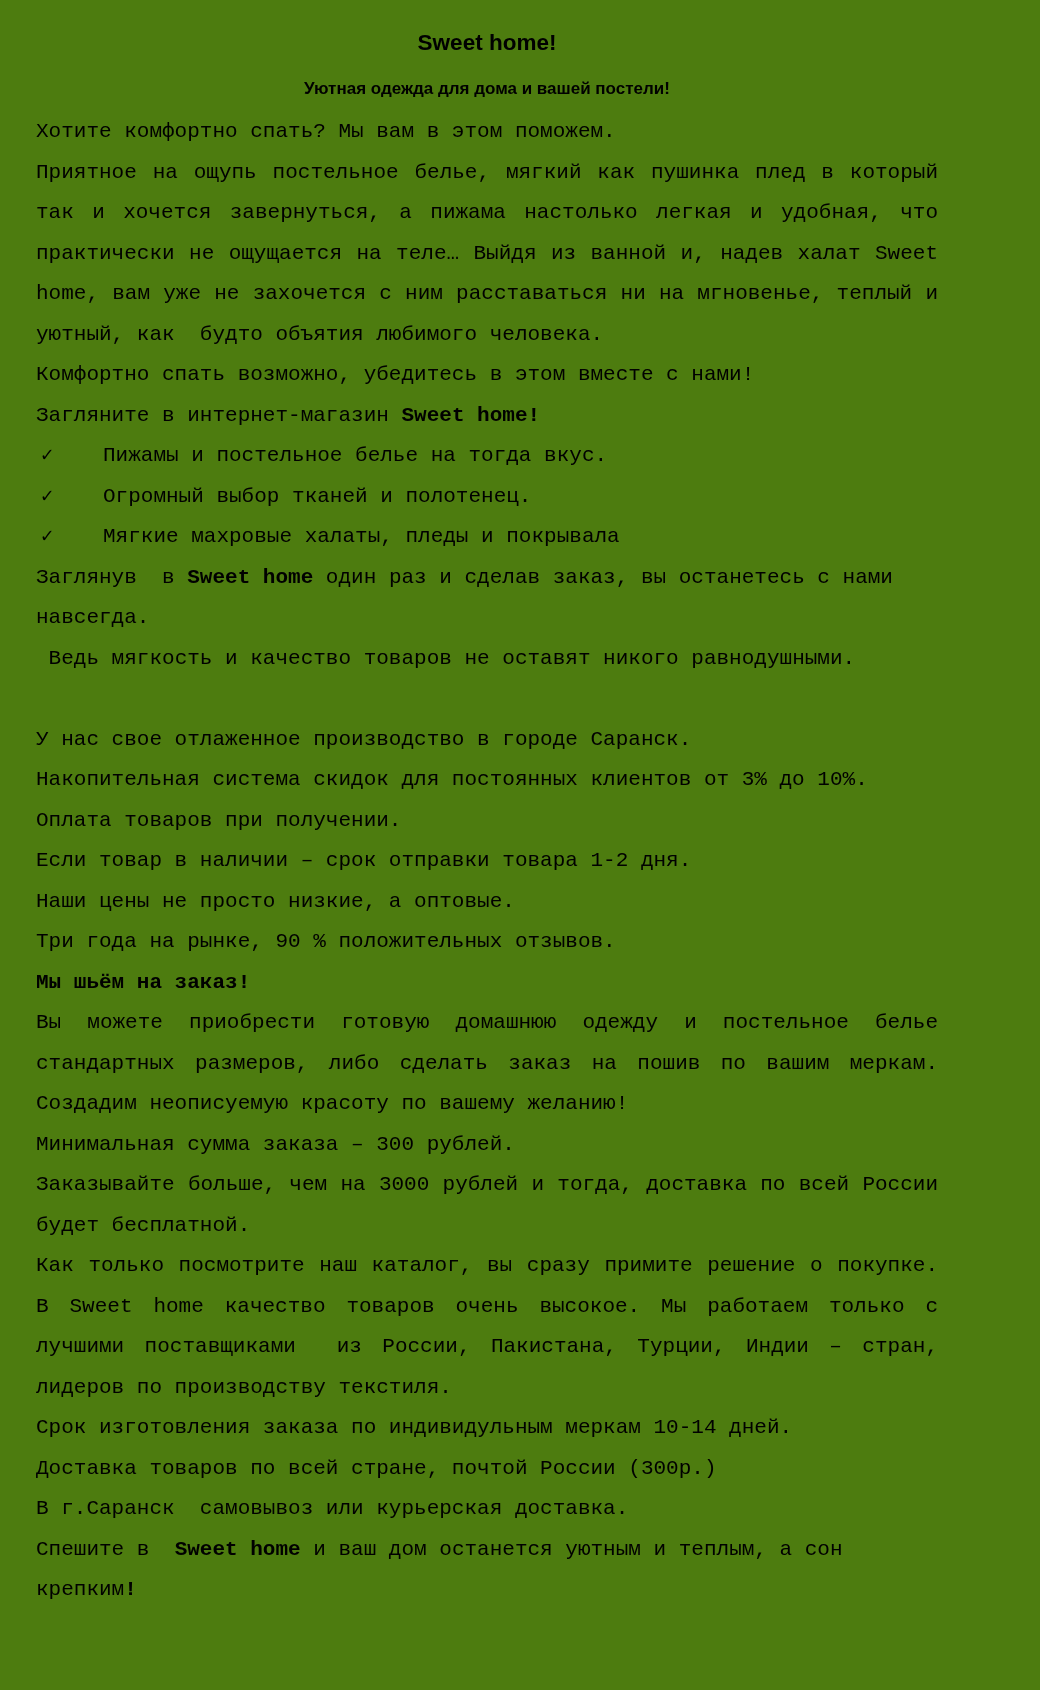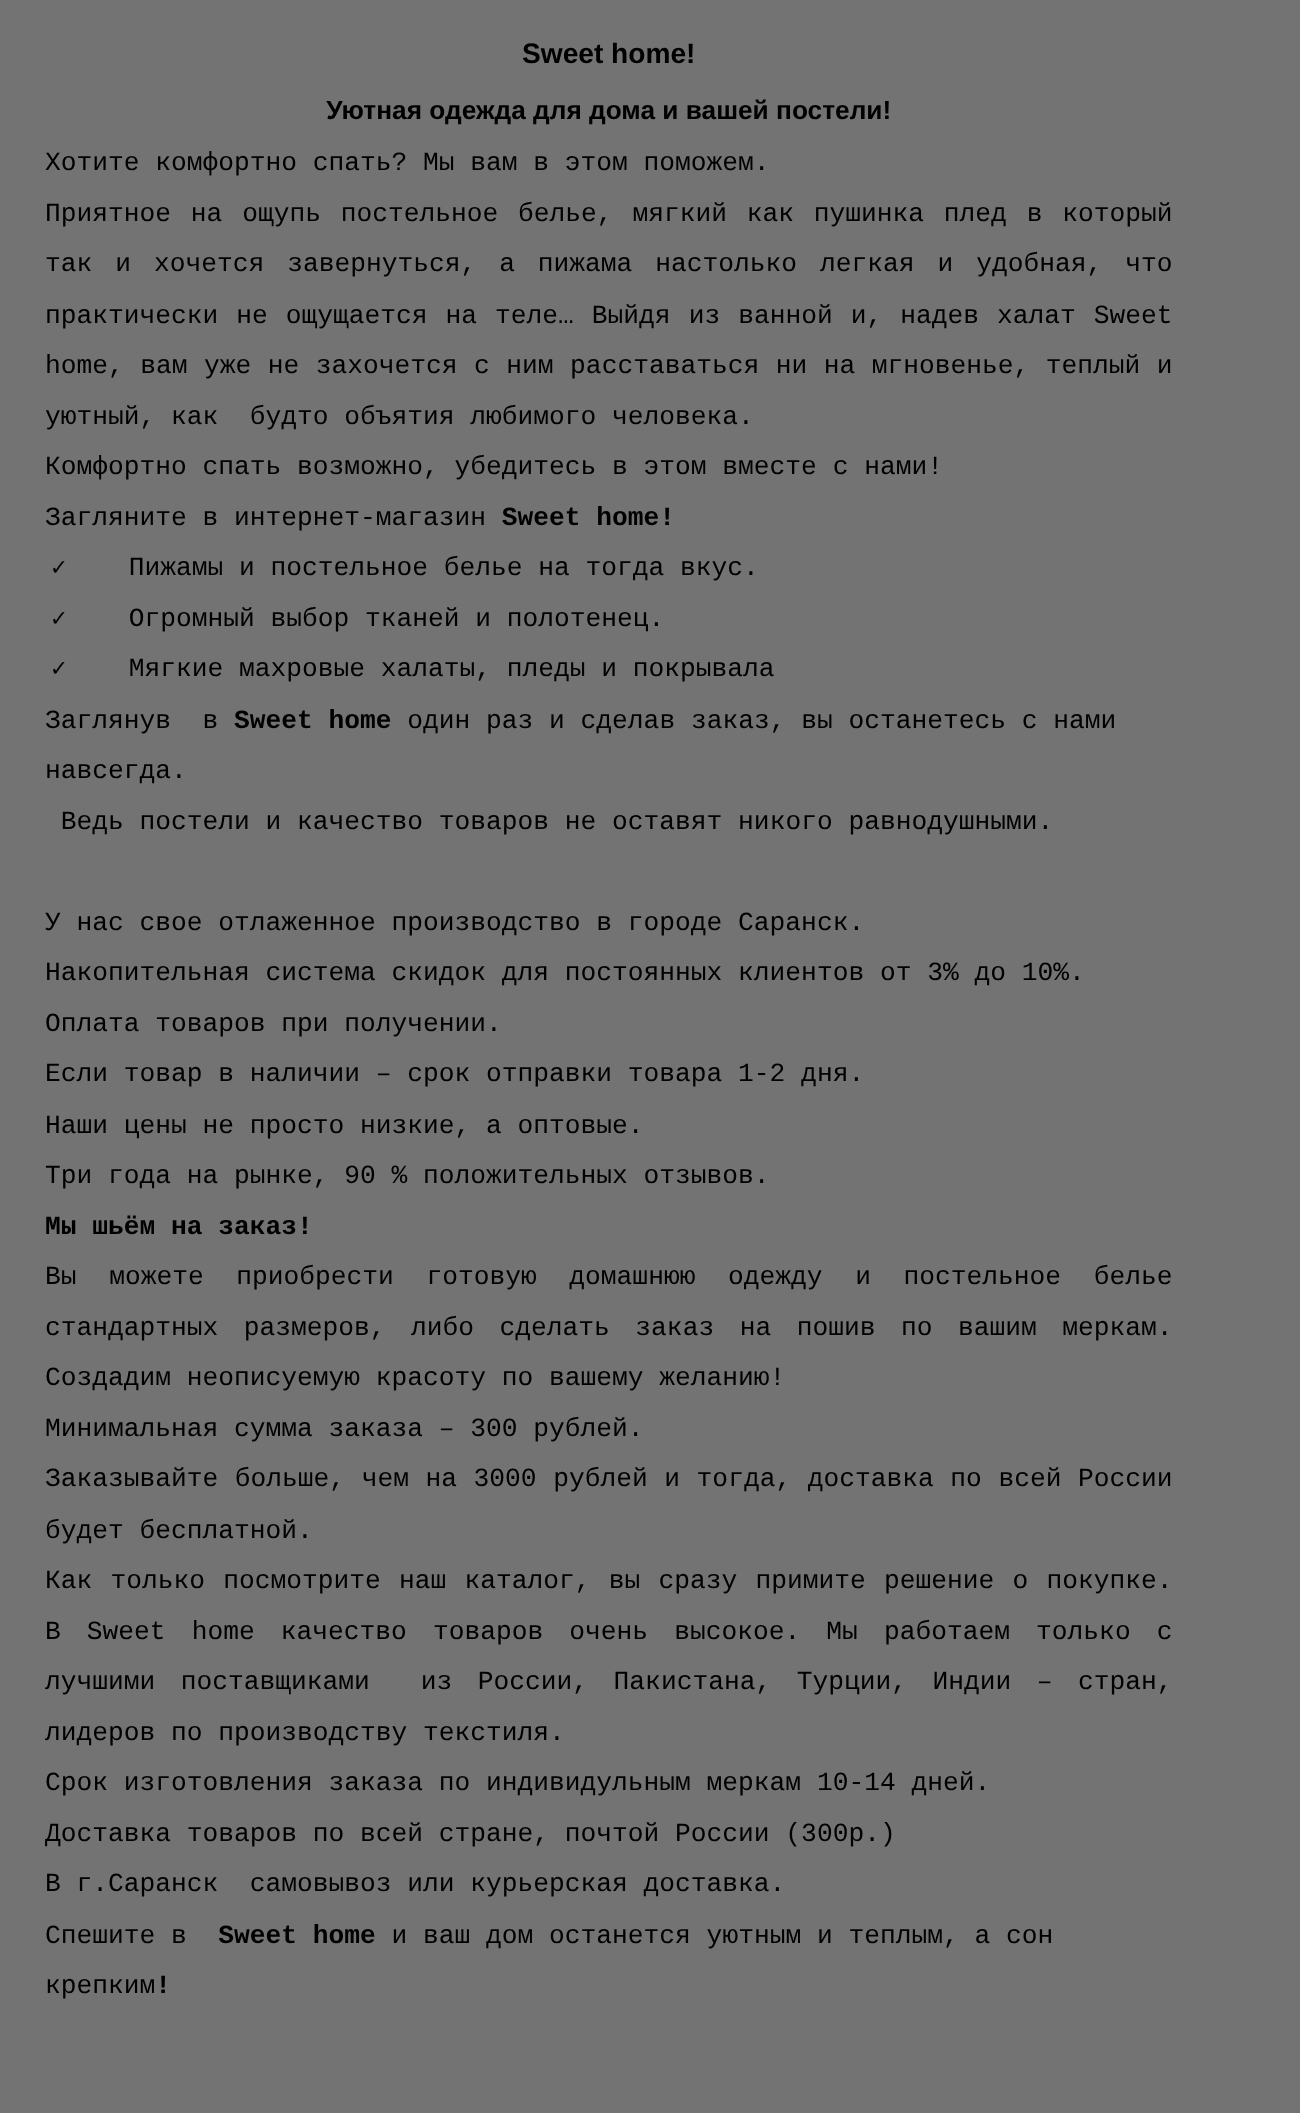--- a/index.html
+++ b/index.html
@@ -5,38 +5,38 @@
   * { box-sizing: border-box; }
   html, body {
     margin: 0;
     padding: 0;
     background: #ffffff;
   }
   .page {
     position: relative;
     width: 1040px;
     min-height: 1690px;
-    background: #737373;
+    background: #4d7c0f;
     color: #000000;
     font-family: "Liberation Sans", sans-serif;
     font-size: 21px;
     line-height: 40.5px;
     padding: 20px 102px 24px 36px;
     overflow: hidden;
   }
   .doc-header {
     text-align: center;
     font-weight: bold;
   }
   .doc-title {
     font-size: 22.5px;
     line-height: 46px;
   }
   .doc-subtitle {
-    font-size: 21px;
+    font-size: 17px;
     line-height: 46px;
   }
   .para {
     margin: 0;
     white-space: pre-wrap;
     font-family: Liberation Mono, monospace;
   }
   .para.justify { text-align: justify; }
   .para.left { text-align: left; }
   .para.check .marker {
@@ -58,21 +58,21 @@
   </div>
   <div>
       <p class="para left"><span><span>Хотите комфортно спать? Мы вам в этом поможем.</span></span></p>
       <p class="para justify"><span><span>Приятное на ощупь постельное белье, мягкий как пушинка плед в который так и хочется завернуться, а пижама настолько легкая и удобная, что практически не ощущается на теле… Выйдя из ванной и, надев халат Sweet home, вам уже не захочется с ним расставаться ни на мгновенье, теплый и  уютный, как  будто объятия любимого человека.</span></span></p>
       <p class="para left"><span><span>Комфортно спать возможно, убедитесь в этом вместе с нами!</span></span></p>
       <p class="para left"><span><span>Загляните в интернет-магазин </span><b>Sweet home!</b></span></p>
       <p class="para left check"><span class="marker">✓</span><span><span>Пижамы и постельное белье на тогда вкус.</span></span></p>
       <p class="para left check"><span class="marker">✓</span><span><span>Огромный выбор тканей и полотенец.</span></span></p>
       <p class="para left check"><span class="marker">✓</span><span><span>Мягкие махровые халаты, пледы и покрывала</span></span></p>
       <p class="para left"><span><span>Заглянув  в </span><b>Sweet home</b><span> один раз и сделав заказ, вы останетесь с нами навсегда.</span></span></p>
-      <p class="para left"><span><span> Ведь постели и качество товаров не оставят никого равнодушными.</span></span></p>
+      <p class="para left"><span><span> Ведь мягкость и качество товаров не оставят никого равнодушными.</span></span></p>
       <div class="spacer"></div>
       <p class="para left"><span><span>У нас свое отлаженное производство в городе Саранск.</span></span></p>
       <p class="para left"><span><span>Накопительная система скидок для постоянных клиентов от 3% до 10%.</span></span></p>
       <p class="para left"><span><span>Оплата товаров при получении.</span></span></p>
       <p class="para left"><span><span>Если товар в наличии – срок отправки товара 1-2 дня.</span></span></p>
       <p class="para left"><span><span>Наши цены не просто низкие, а оптовые.</span></span></p>
       <p class="para left"><span><span>Три года на рынке, 90 % положительных отзывов.</span></span></p>
       <p class="para left"><span><b>Мы шьём на заказ!</b></span></p>
       <p class="para justify"><span><span>Вы можете приобрести готовую домашнюю одежду и постельное белье стандартных размеров, либо сделать заказ на пошив по вашим меркам. Создадим неописуемую красоту по вашему желанию!</span></span></p>
       <p class="para left"><span><span>Минимальная сумма заказа – 300 рублей.</span></span></p>

